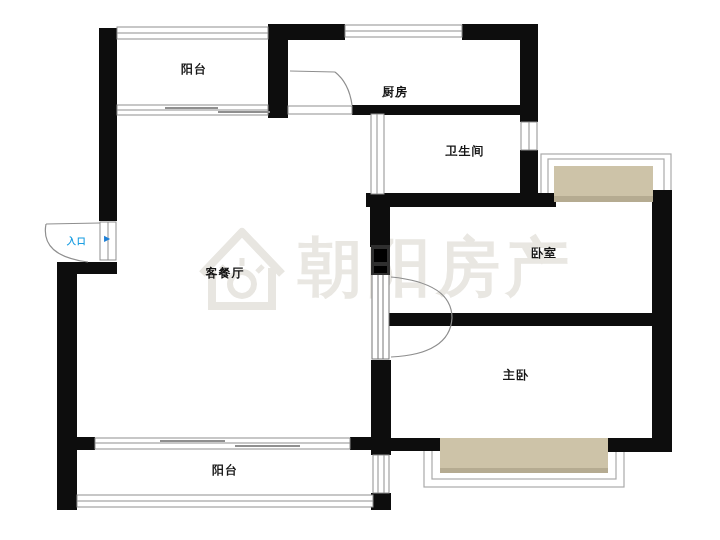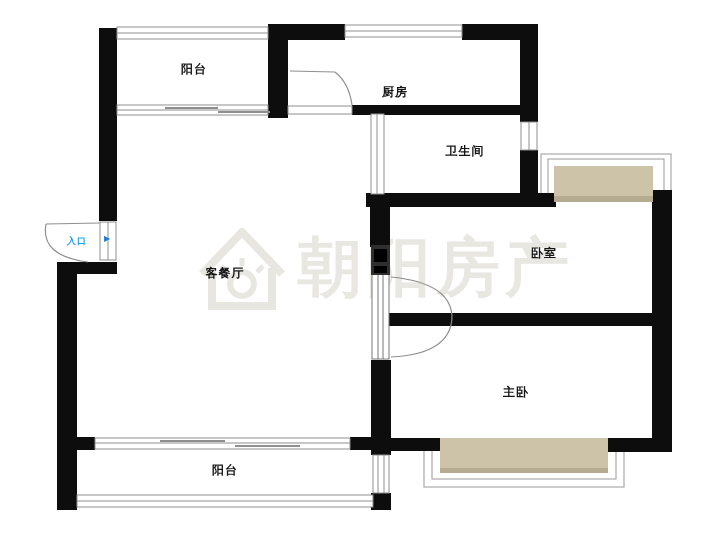--- a/index.html
+++ b/index.html
@@ -139,21 +139,21 @@
 
       <path d="M391 277 Q452 283 452 318"></path>
       <path d="M452 318 Q450 354 391 357"></path>
     </g>
   </svg>
 
   <div class="room-label" style="left:194px;top:69px;">阳台</div>
   <div class="room-label" style="left:395px;top:92px;">厨房</div>
   <div class="room-label small" style="left:465px;top:151px;">卫生间</div>
   <div class="room-label" style="left:544px;top:253px;">卧室</div>
-  <div class="room-label" style="left:516px;top:392px;">主卧</div>
+  <div class="room-label" style="left:516px;top:375px;">主卧</div>
   <div class="room-label" style="left:225px;top:273px;text-align:center;">客餐厅</div>
   <div class="room-label" style="left:225px;top:470px;">阳台</div>
 
   <div class="entrance-label" style="left:89px;top:241px;">
     <span>入口</span>
     <span class="entrance-arrow">▶</span>
   </div>
 
 </div>
 

